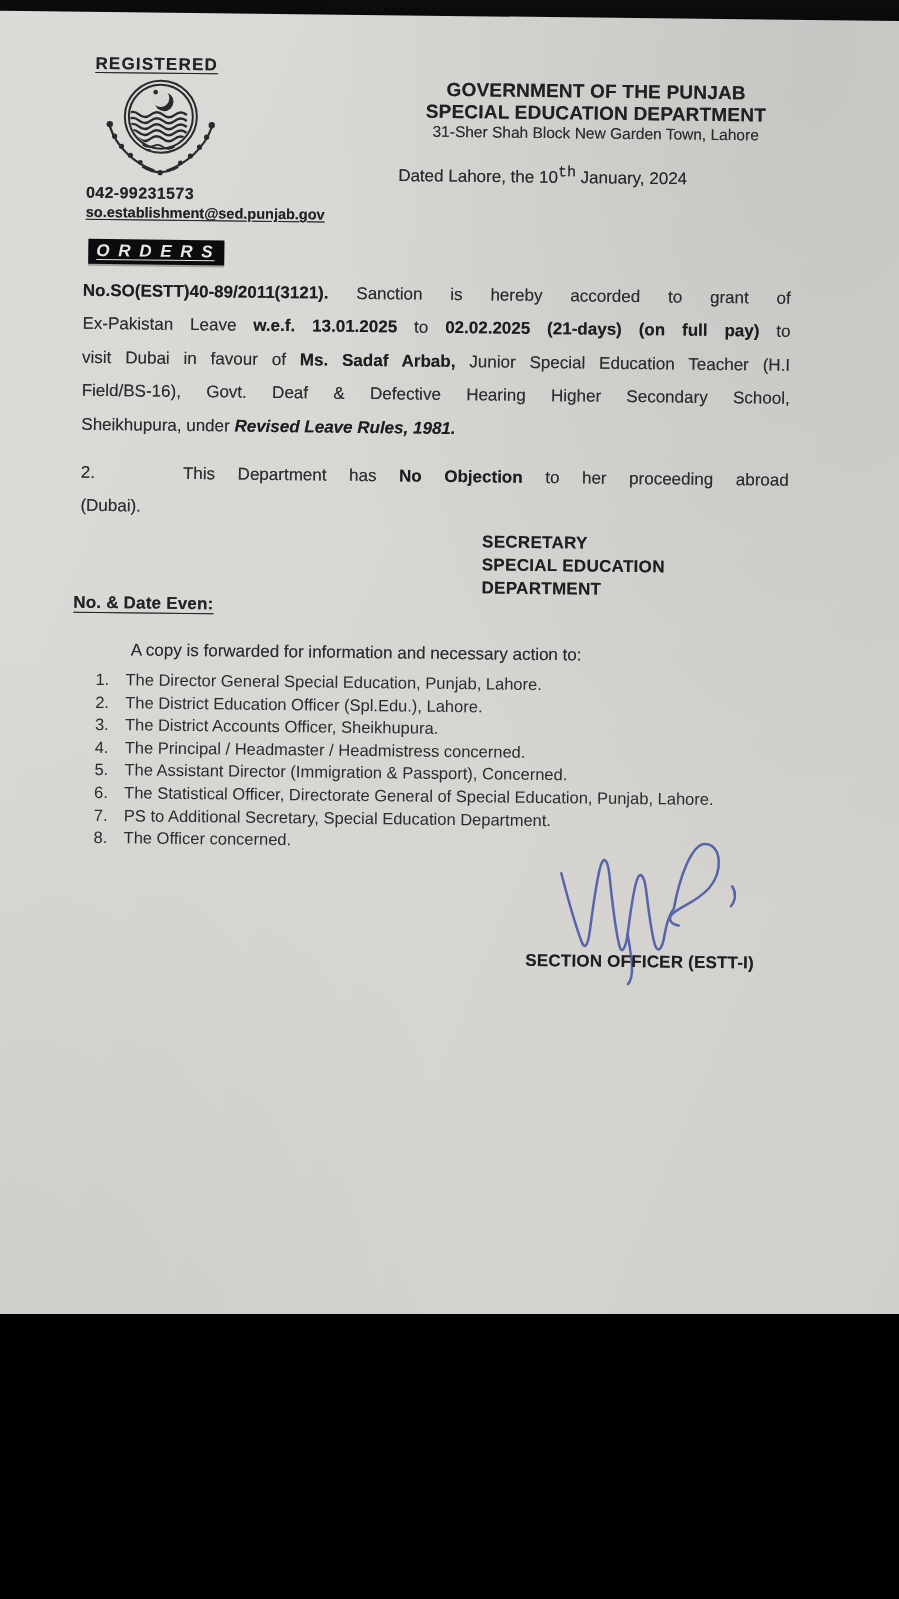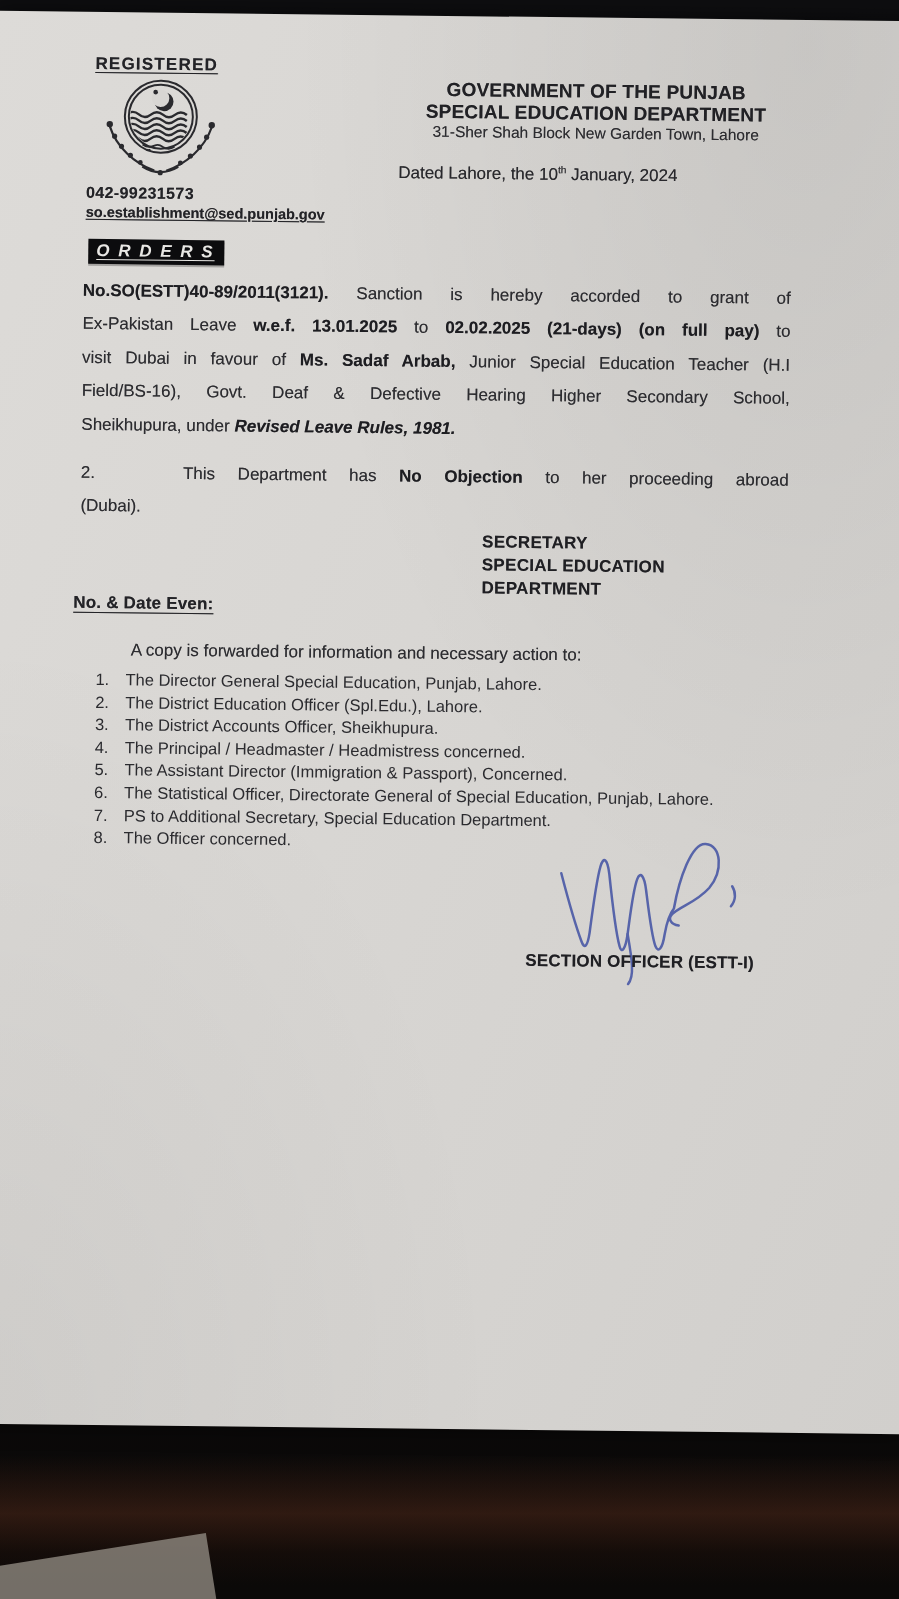--- a/index.html
+++ b/index.html
@@ -1,17 +1,17 @@
 <!DOCTYPE html>
 <html><head>
 <meta charset="utf-8">
 <title>Scanned Letter</title>
 <style>
   html,body{margin:0;padding:0;background:#000;}
-  .stage{position:relative;width:899px;height:1599px;overflow:hidden;margin:0 auto;
+  .stage{position:relative;width:899px;height:1314px;overflow:hidden;margin:0 auto;
          background:linear-gradient(180deg,#0e0e10 0%,#0a0a0c 60%,#0b0908 100%);
          font-family:"Liberation Sans",sans-serif;}
   .table-streak{position:absolute;left:0;top:1455px;width:899px;height:130px;
          background:linear-gradient(180deg,rgba(0,0,0,0) 0%,rgba(92,46,28,0.45) 45%,rgba(48,22,12,0.25) 75%,rgba(0,0,0,0) 100%);}
   .corner-object{position:absolute;left:-34px;top:1552px;width:250px;height:110px;background:#8e8880;
          transform:rotate(-9deg);opacity:.8;}
   .paper{position:absolute;left:-12px;top:16px;width:923px;height:1413px;
          transform:rotate(0.65deg);transform-origin:50% 50%;
          background:
            radial-gradient(ellipse at 88% 2%, rgba(0,0,0,0.07), rgba(0,0,0,0) 45%),
@@ -29,21 +29,21 @@
   .logo{left:86px;top:62px;}
   .phone{left:80px;top:172px;font-size:16px;font-weight:bold;color:#232327;letter-spacing:.4px;}
   .email{left:80px;top:192px;font-size:14.5px;font-weight:bold;color:#232327;
          text-decoration:underline;text-underline-offset:2px;}
 
   .hdr{left:398px;top:63px;width:382px;text-align:center;color:#212125;}
   .hdr .l1,.hdr .l2{font-size:19px;font-weight:bold;line-height:21.5px;letter-spacing:.2px;}
   .hdr .l3{font-size:15.5px;line-height:20px;color:#2c2c30;}
 
   .dateline{left:392px;top:147px;font-size:17px;color:#28282c;}
-  .dateline sup{font-size:10px;}
+  .dateline sup{font-size:15px;font-family:Liberation Mono, monospace;}
 
   .orders{left:83px;top:227px;background:#0c0c0e;color:#e8e7e4;padding:2px 10px 3px 8px;
           font-size:17px;font-weight:bold;font-style:italic;letter-spacing:2px;
           box-shadow:0 2px 0 rgba(0,0,0,0.25);}
   .orders span{text-decoration:underline;text-underline-offset:3px;}
 
   .bodytext{left:78px;top:262px;width:708px;font-size:17px;line-height:33.4px;color:#2c2c30;}
   .bline{text-align:left;}
   .jline{text-align:justify;text-align-last:justify;}
 

